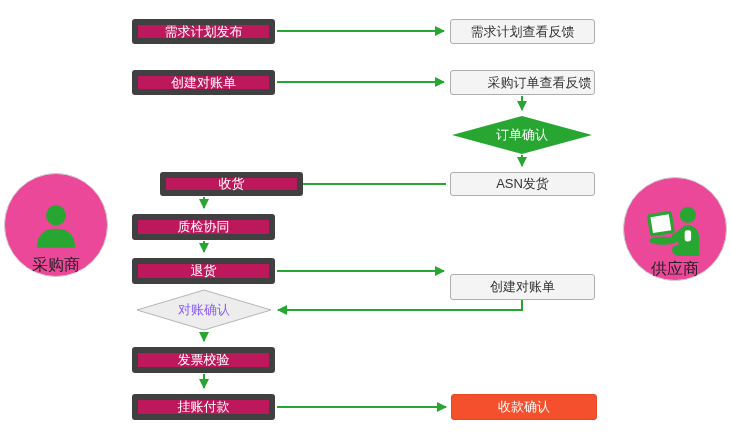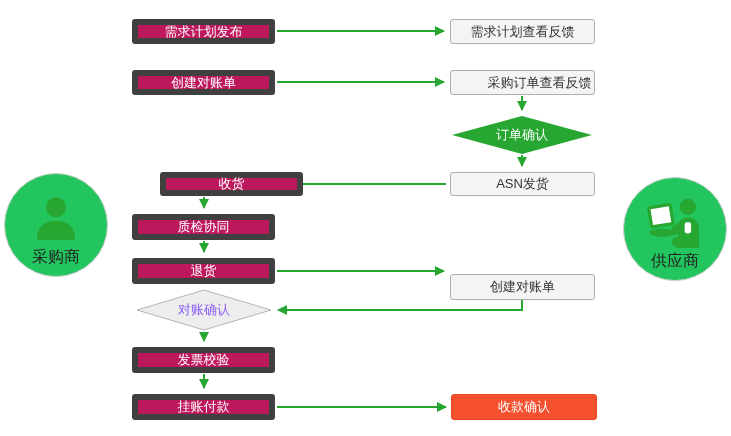--- a/index.html
+++ b/index.html
@@ -18,22 +18,22 @@
   .diamond-wrap{position:absolute;text-align:right;}
   .diamond-wrap svg{position:absolute;left:0;top:0;}
   .diamond-label{
     position:absolute;left:0;top:0;width:100%;height:100%;
     display:flex;align-items:center;justify-content:center;font-size:13px;white-space:nowrap;
   }
   .diamond-label.light{color:#ffffff;}
   .diamond-label.dark{color:#8b5cf6;}
   .actor{
     position:absolute;width:104px;height:104px;border-radius:50%;
-    background:#22c55e;border:1px solid #cfcfcf;box-sizing:border-box;
-    display:flex;flex-direction:column;align-items:center;justify-content:center;
+    background:#ec4899;border:1px solid #cfcfcf;box-sizing:border-box;
+    display:flex;flex-direction:column;align-items:center;justify-content:flex-end;
   }
   .actor .icon{margin-top:10px;height:52px;display:flex;align-items:center;justify-content:center;}
   .actor .actor-label{font-size:16px;color:#222222;margin-top:2px;}
 </style>
 </head>
 <body>
 
 <div class="canvas">
 
   <svg class="arrows" viewBox="0 0 731 436" xmlns="http://www.w3.org/2000/svg">

